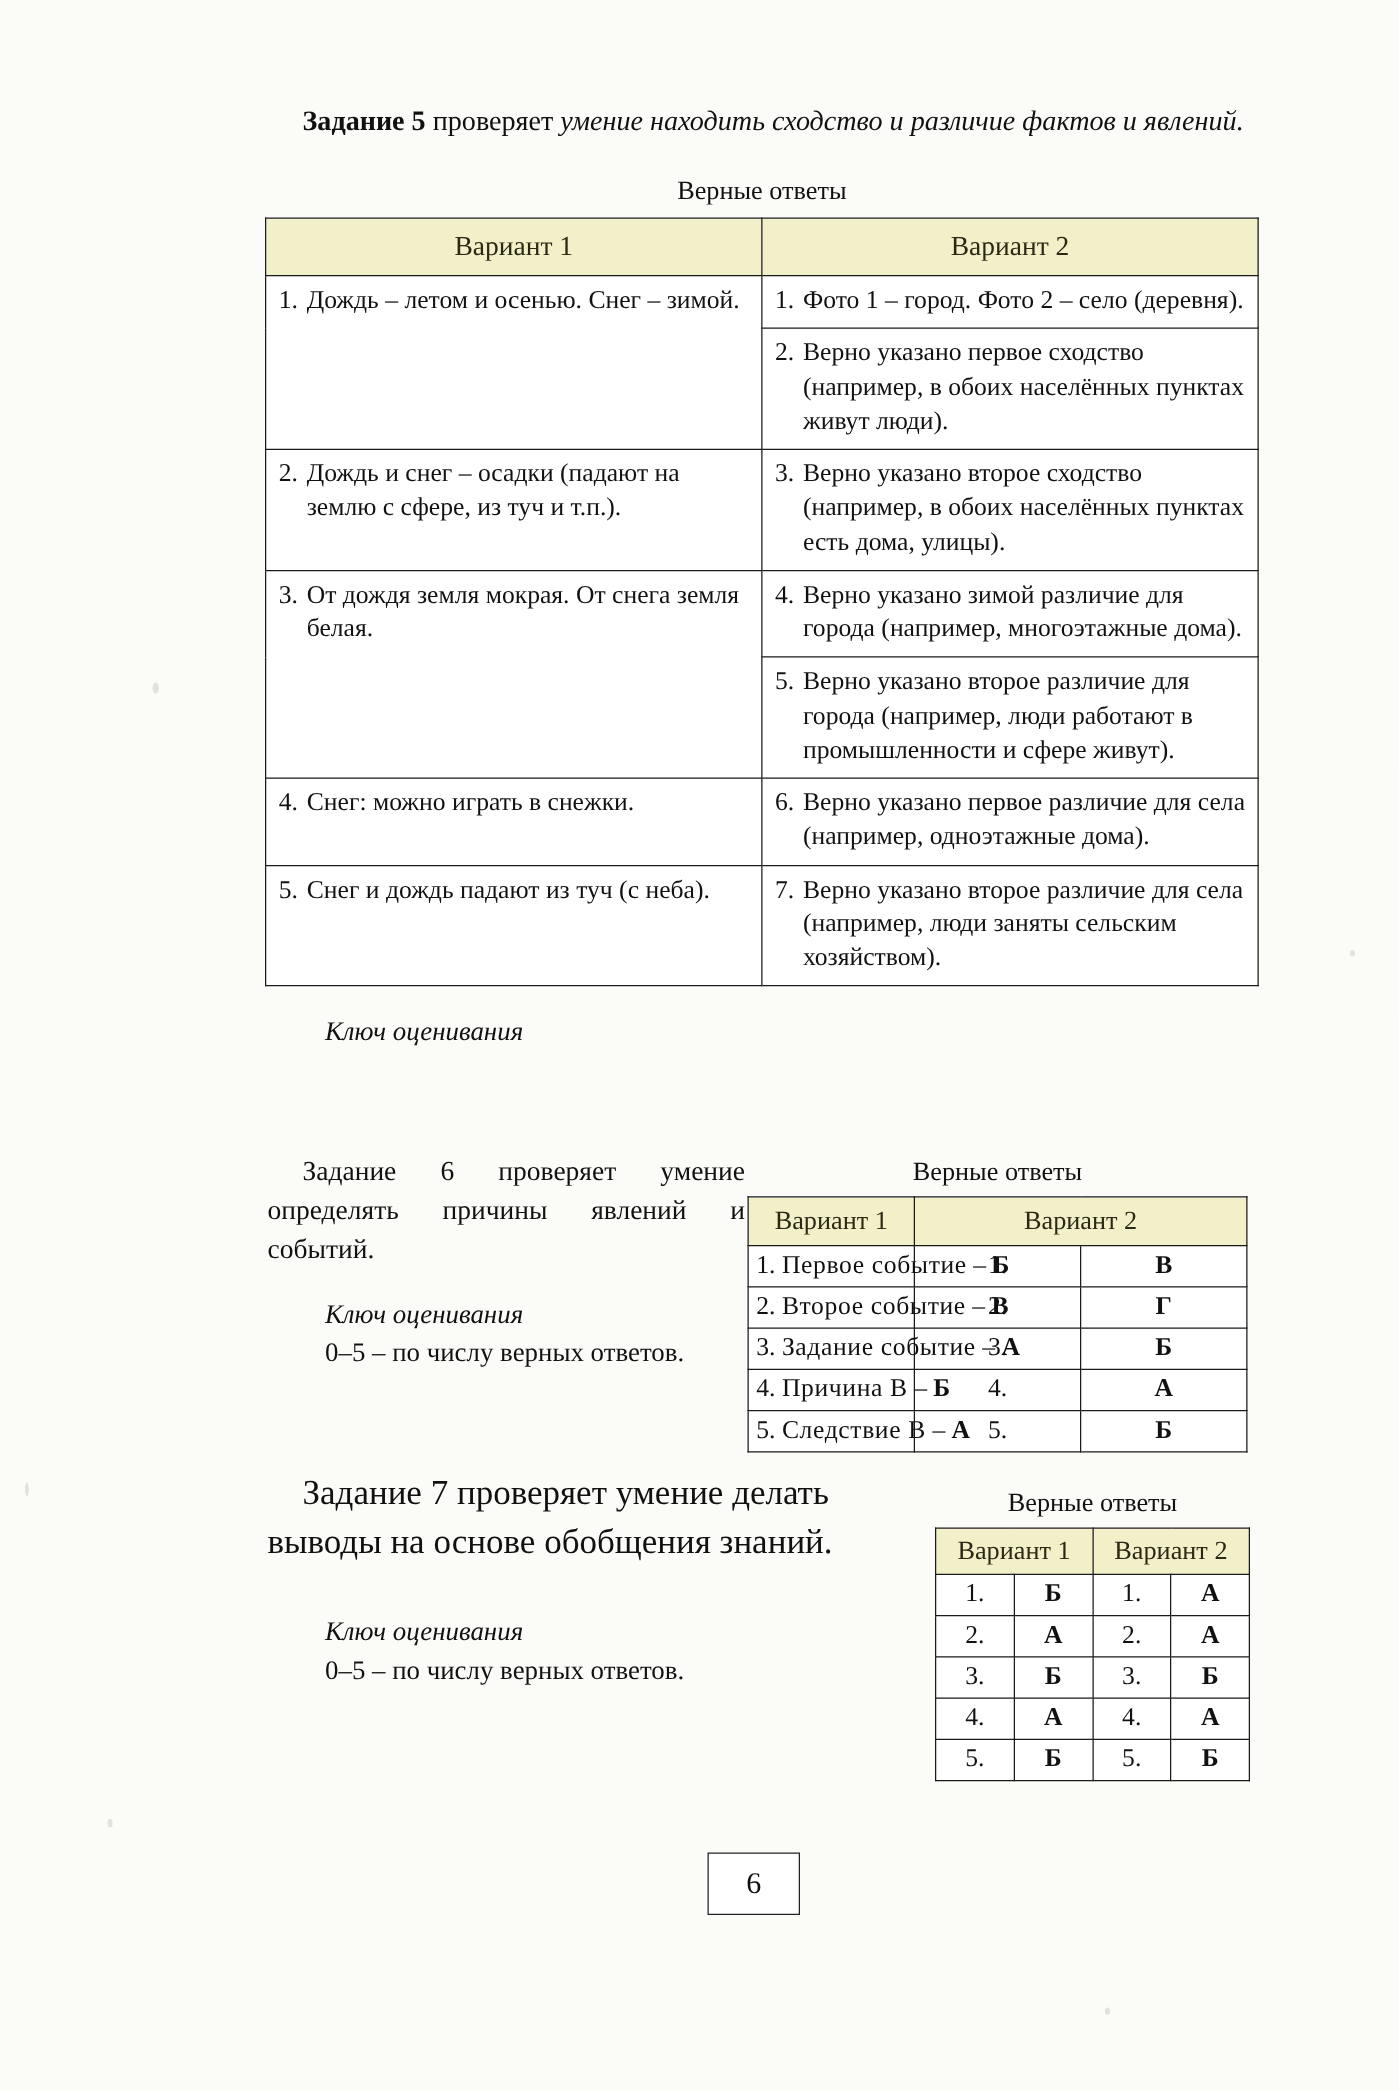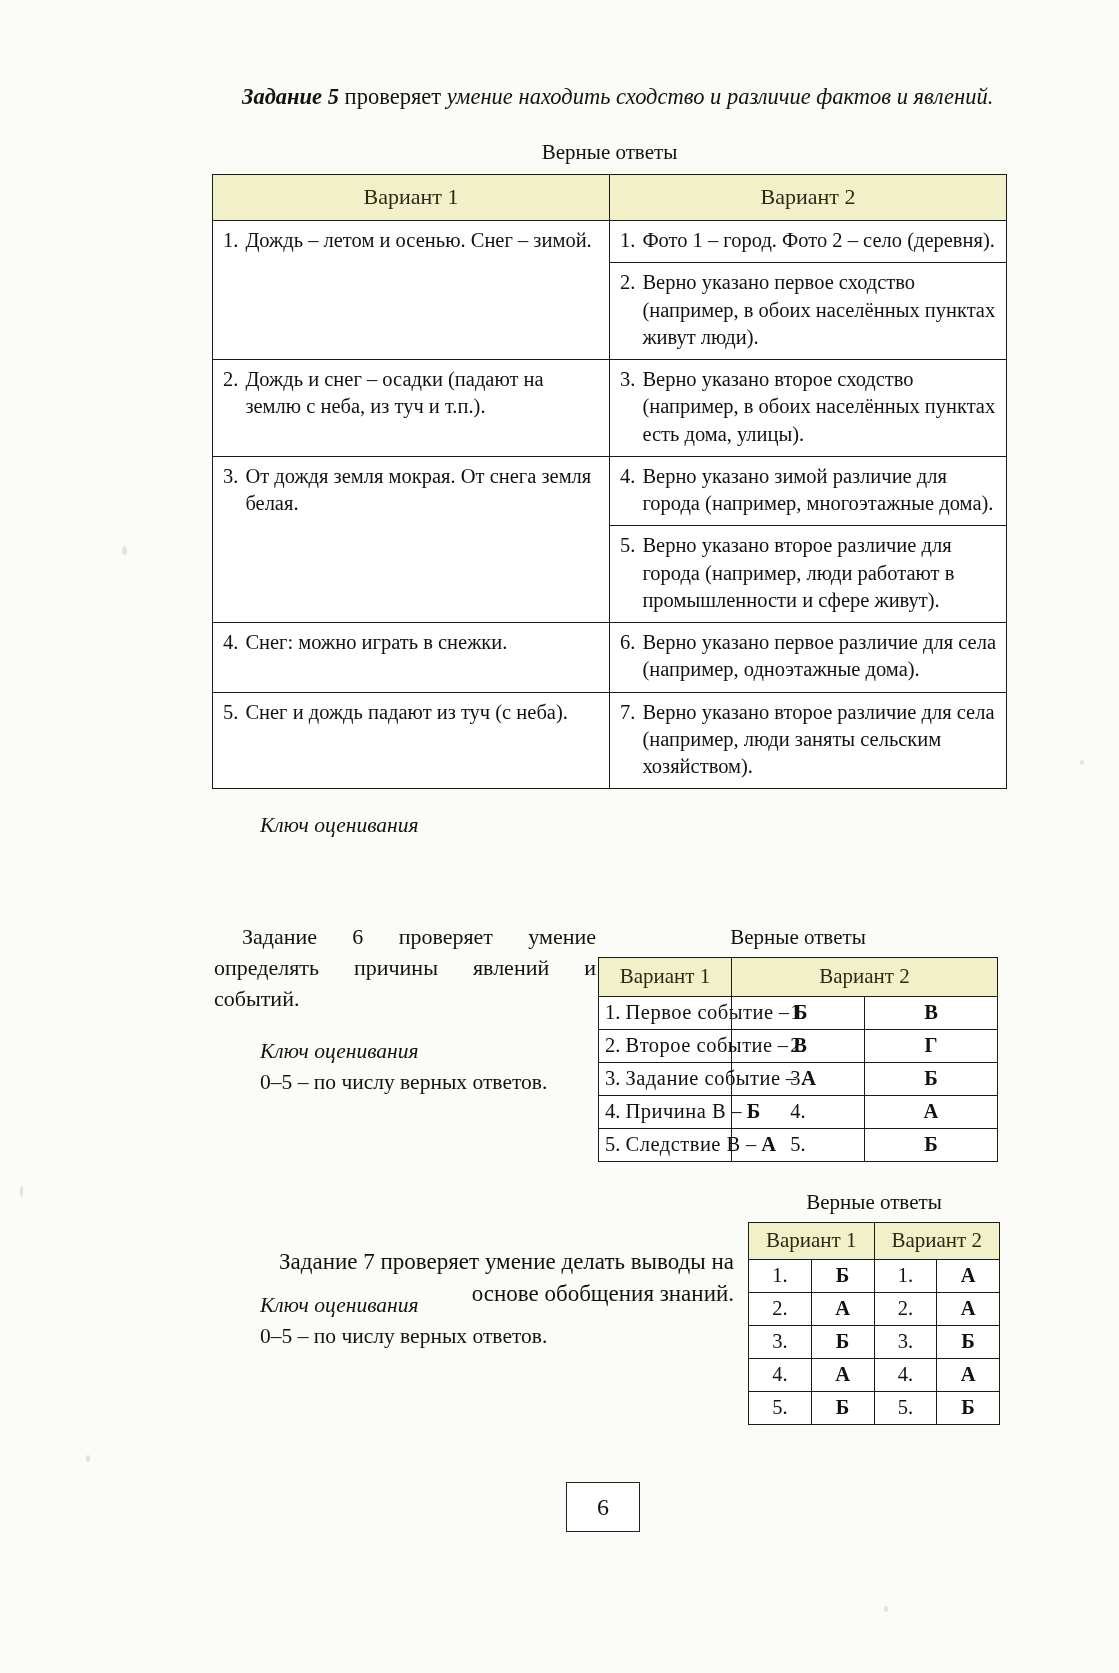--- a/index.html
+++ b/index.html
@@ -17,21 +17,21 @@
   }
   
   .speckle { position:absolute; background:#cfcfc6; border-radius:50%; opacity:.55; }
 
   .intro {
     position:absolute;
     left:214px; top:82px; width:790px;
     font-size:22.5px; line-height:1.36;
     text-align:justify;
   }
-  .intro .bold { font-weight:bold;font-style:italic; }
+  .intro .bold { font-weight:bold; }
   .intro .ital { font-style:italic; }
   .hang { text-indent:28px; }
 
   .cap {
     position:absolute;
     font-size:21px;
     text-align:center;
   }
 
   table.ans {
@@ -78,22 +78,22 @@
   #tbl6 td { padding:4px 6px 5px; white-space:nowrap;border-radius:12px; }
   #tbl6 td.v1 { text-align:left; }
   #tbl6 td.n2 { width:52px; text-align:center; }
   #tbl6 td.a2 { width:58px; text-align:center; font-weight:bold; }
   #tbl6 th.h1 { width:auto; }
   .bb { font-weight:bold; }
   .sp { letter-spacing:0.5px; }
 
   
   #p7 {
-    position:absolute; left:214px; top:1246px; width:520px;
-    font-size:23px; line-height:1.4;text-align:right;
+    position:absolute; left:214px; top:1175px; width:520px;
+    font-size:28px; line-height:1.4;
   }
   #key7 { left:232px; top:1290px; }
 
   
   #tbl7 { left:748px; top:1222px; width:252px; font-size:20.5px; }
   #tbl7 thead th { padding:5px 4px 6px; font-size:21px; width:50%; }
   #tbl7 td { padding:4px 2px 5px; text-align:center; }
   #tbl7 td.num { width:30%; }
   #tbl7 td.let { width:20%; font-weight:bold; }
 
@@ -154,21 +154,21 @@
             <span class="num">2.</span>
             <span class="txt">Верно указано первое сходство (например, в обоих населённых пунктах живут люди).</span>
           </div>
         </td>
       </tr>
 
       <tr>
         <td class="c1">
           <div class="li">
             <span class="num">2.</span>
-            <span class="txt">Дождь и снег – осадки (падают на землю с неба, из туч и т.п.).</span>
+            <span class="txt">Дождь и снег – осадки (падают на землю с сфере, из туч и т.п.).</span>
           </div>
         </td>
         <td>
           <div class="li">
             <span class="num">3.</span>
             <span class="txt">Верно указано второе сходство (например, в обоих населённых пунктах есть дома, улицы).</span>
           </div>
         </td>
       </tr>
 

